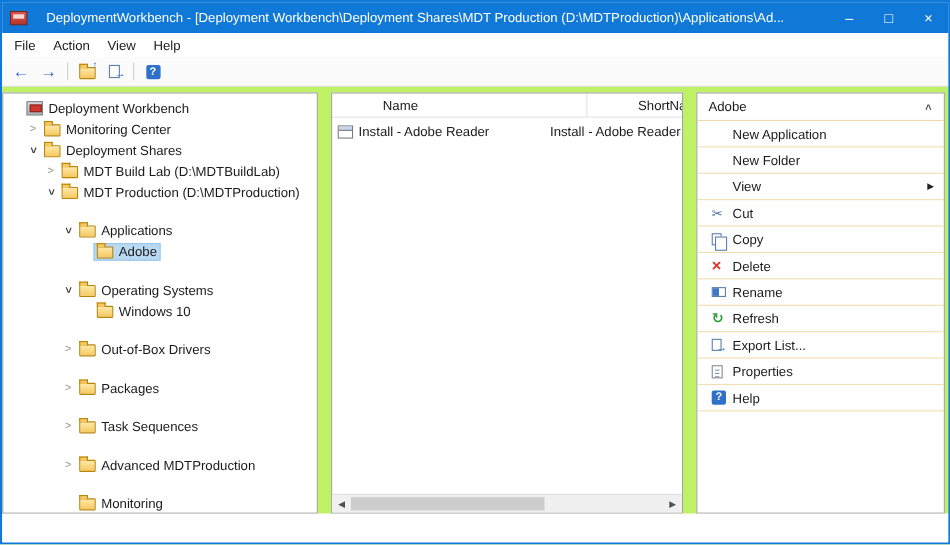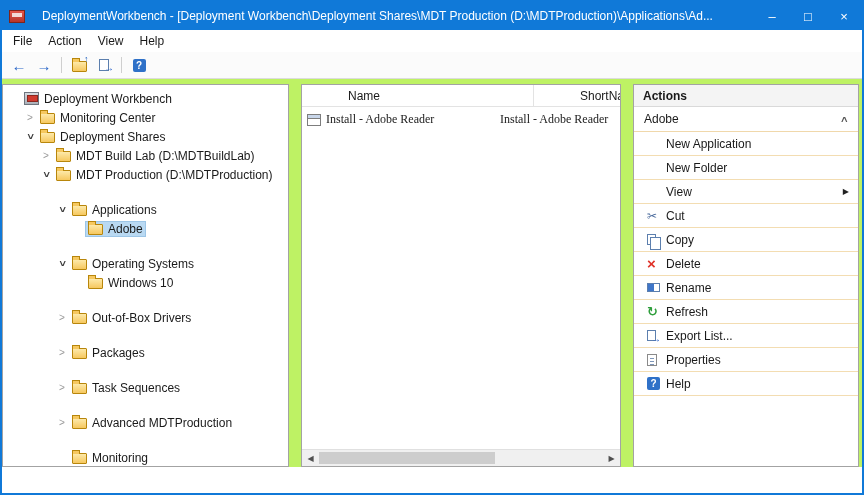--- a/index.html
+++ b/index.html
@@ -49,21 +49,21 @@
   .i-workbench { width:15px; height:13px; background:linear-gradient(#d6d9de,#aab0b8); border:1px solid #6e757e; position:relative; flex:0 0 auto; }
   .i-workbench::before { content:""; position:absolute; left:2px; top:2px; width:9px; height:5px; background:#cf3a2e; border:1px solid #8c261e; }
 
   
   .list-pane { flex:1; min-width:0; display:flex; flex-direction:column; }
   .list-header { display:flex; height:22px; border-bottom:1px solid #e3e3e3; flex:0 0 auto; }
   .lh { padding:4px 6px; border-right:1px solid #e3e3e3;margin-left:40px; }
   .lh.c-name { width:192px; flex:0 0 auto; }
   .lh.c-short { flex:1; }
   .list-body { flex:1; overflow:hidden; padding-top:3px; }
-  .lrow { display:flex; align-items:center; height:19px;font-family:Liberation Serif, serif; }
+  .lrow { display:flex; align-items:center; height:19px; }
   .lcell { white-space:nowrap; overflow:hidden; }
   .lcell.c-name { width:192px; flex:0 0 auto; display:flex; align-items:center; gap:5px; padding-left:5px; }
   .lcell.c-short { flex:1; padding-left:6px; }
   .appicon { width:14px; height:12px; border:1px solid #7d7d7d; background:#fff; position:relative; flex:0 0 auto; }
   .appicon::before { content:""; position:absolute; left:0; right:0; top:0; height:3px; background:#c8d6ea; border-bottom:1px solid #7d7d7d; }
   .hscroll { height:17px; display:flex; align-items:center; background:#f0f0f0; border-top:1px solid #e0e0e0; flex:0 0 auto; }
   .sbtn { width:17px; text-align:center; font-size:8px; color:#505050; }
   .track { flex:1; height:100%; position:relative; }
   .thumb { position:absolute; left:0; top:2px; bottom:2px; width:62%; background:#cdcdcd; }
 
@@ -255,21 +255,20 @@
       <div class="hscroll">
         <span class="sbtn">◀</span>
         <div class="track">
             <div class="thumb"></div>
           </div>
         <span class="sbtn">▶</span>
       </div>
     </div>
 
     <div class="pane actions-pane">
-      <div class="actions-header">Actions</div>
       <div class="agroup">
         <span class="glabel">Adobe</span>
         <span class="gchev">&gt;</span>
       </div>
       <div class="aitem">
         <span class="aicon"></span>
         <span class="albl">New Application</span>
       </div>
       <div class="aitem">
         <span class="aicon"></span>

